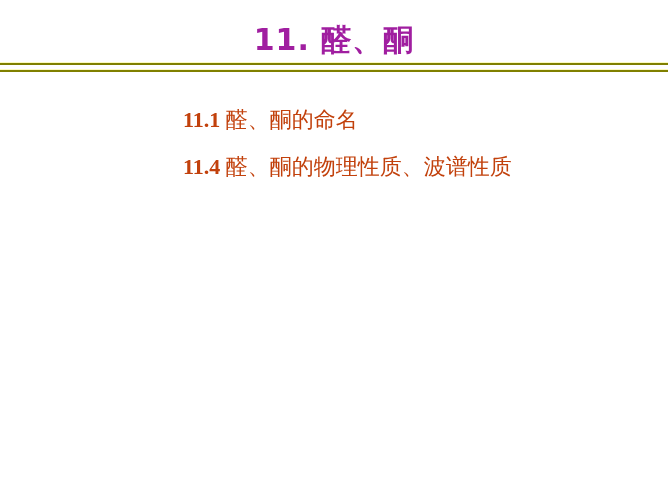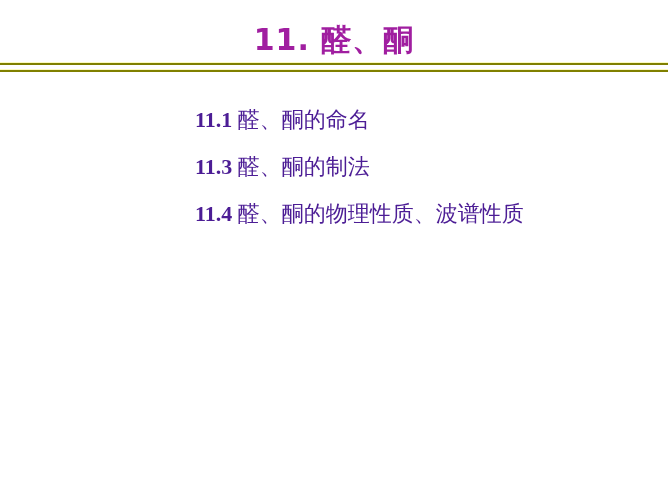--- a/index.html
+++ b/index.html
@@ -70,28 +70,27 @@
   }
 
   
   .outline {
     position: absolute;
     left: 183px;
     top: 96px;
     width: 470px;
   }
   .outline-item {
-    color: #4c1d95;
+    color: #c2410c;
     font-family: "Liberation Serif", "DejaVu Serif", serif;
     font-size: 22px;
     font-weight: bold;
     line-height: 47px;
     white-space: nowrap;
     letter-spacing: 0px;
-    margin-left: 12px;
   }
   .outline-item .num {
     font-family: "Liberation Serif", "DejaVu Serif", serif;
     font-weight: bold;
   }
   .outline-item .txt {
     font-family: "DejaVu Sans", "Liberation Sans", sans-serif;
     font-weight: normal;
     font-size: 22px;
   }
@@ -116,24 +115,20 @@
   </div>
 
   <div class="outline">
 
     <div class="outline-item">
       <span class="num">11.1</span>
       <span class="txt">醛、酮的命名</span>
     </div>
 
 
-    <div class="outline-item">
-      <span class="num">11.3</span>
-      <span class="txt">醛、酮的制法</span>
-    </div>
 
     <div class="outline-item">
       <span class="num">11.4</span>
       <span class="txt">醛、酮的物理性质、波谱性质</span>
     </div>
 
 
 
   </div>
 

